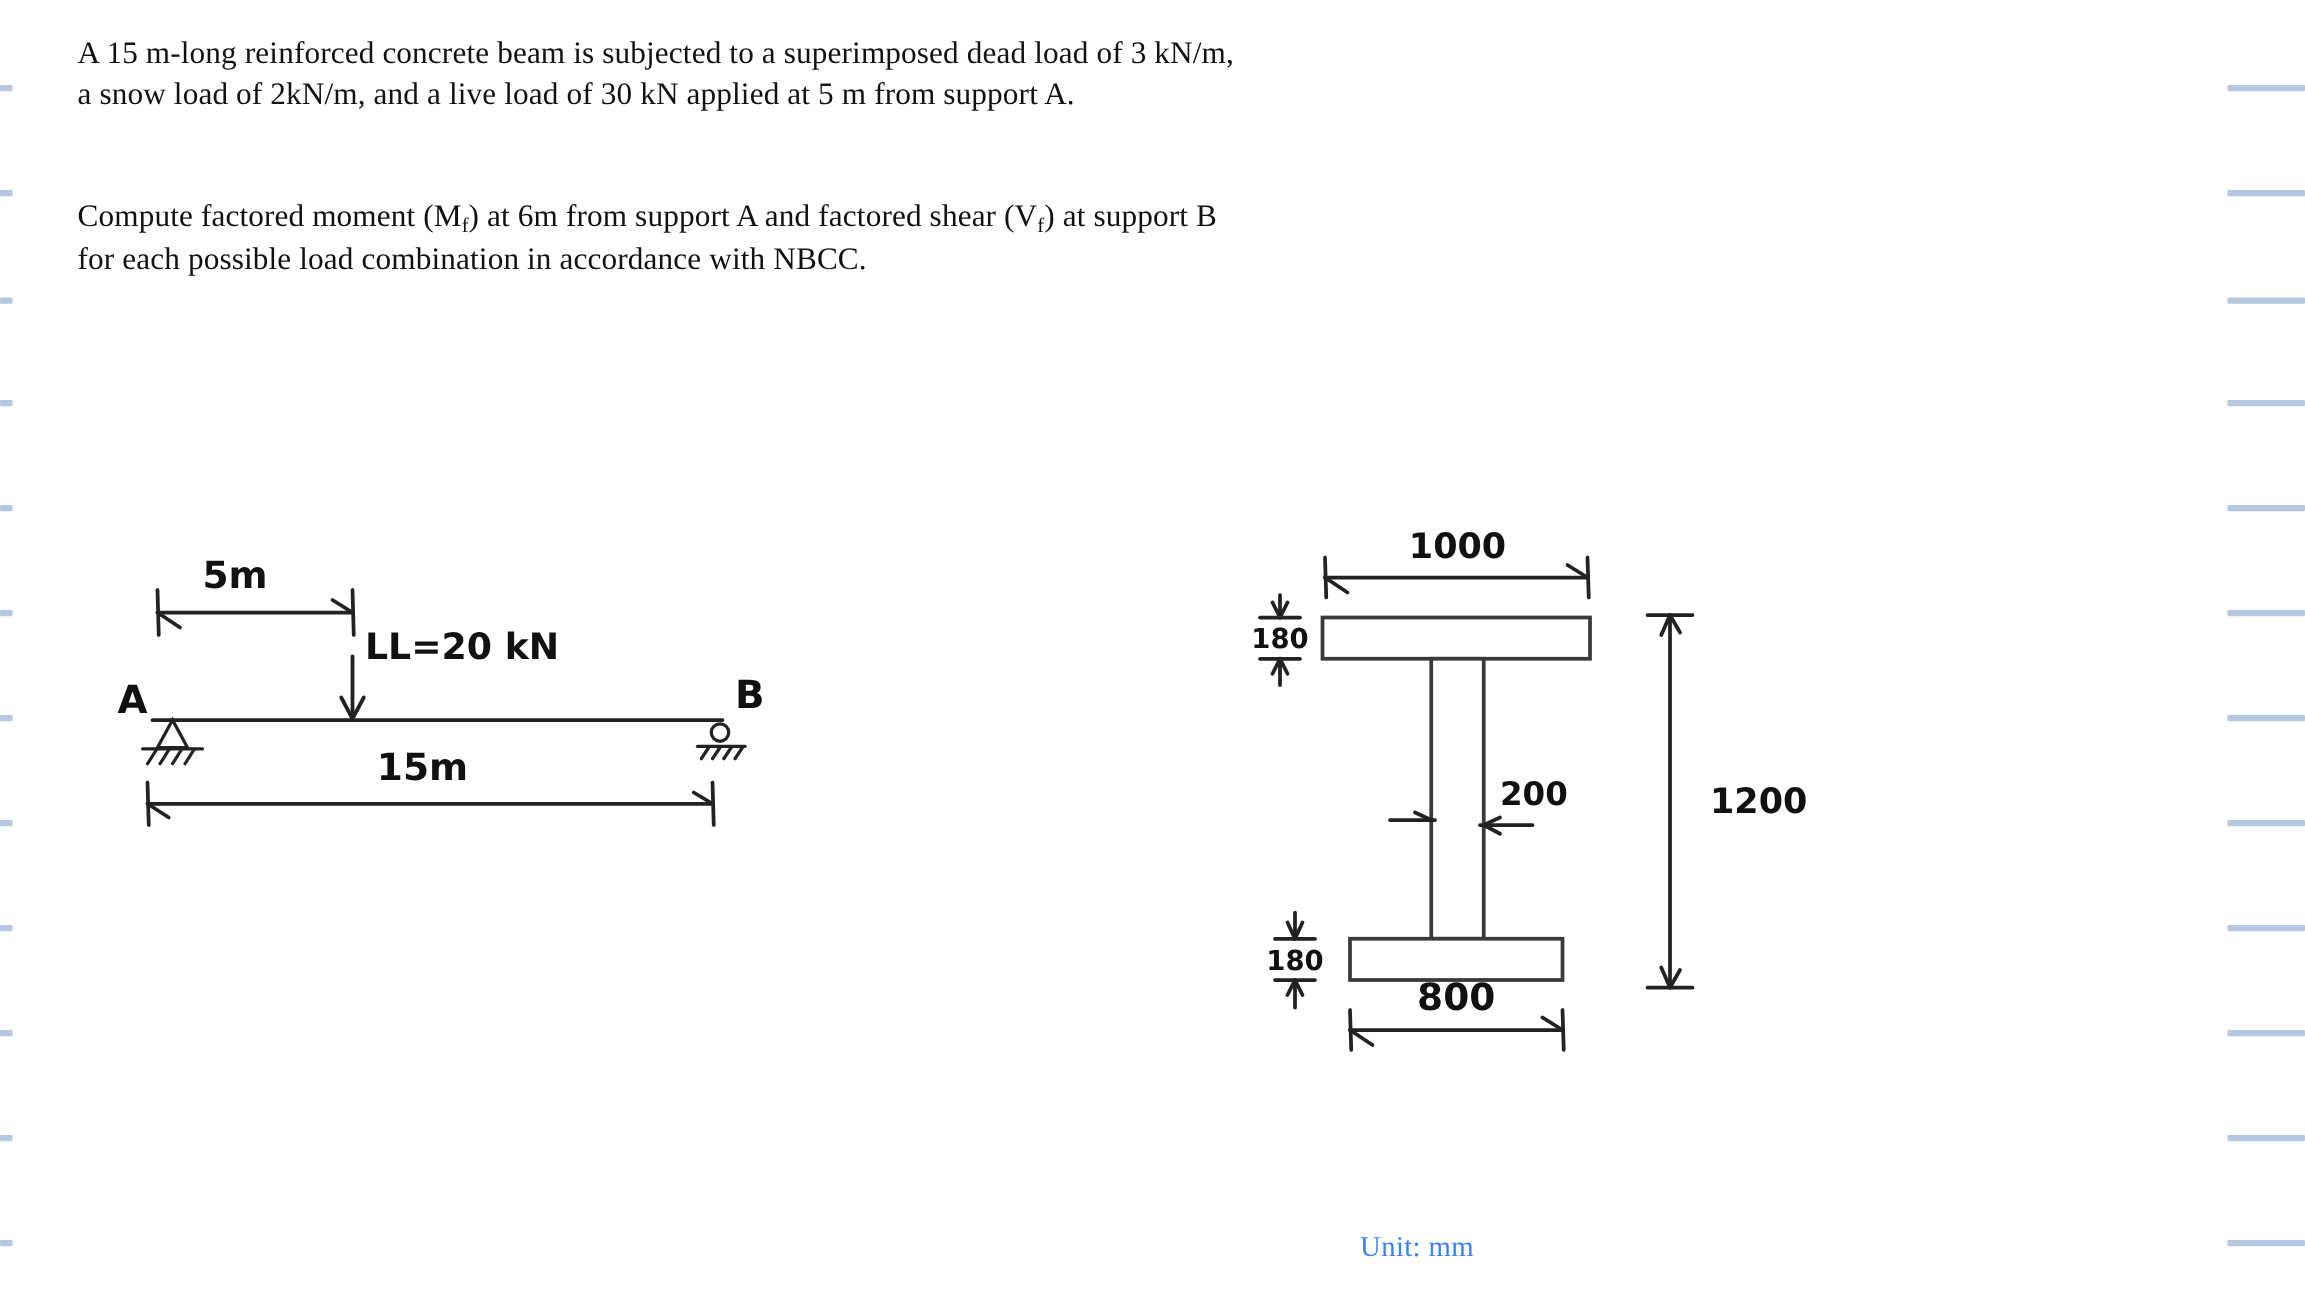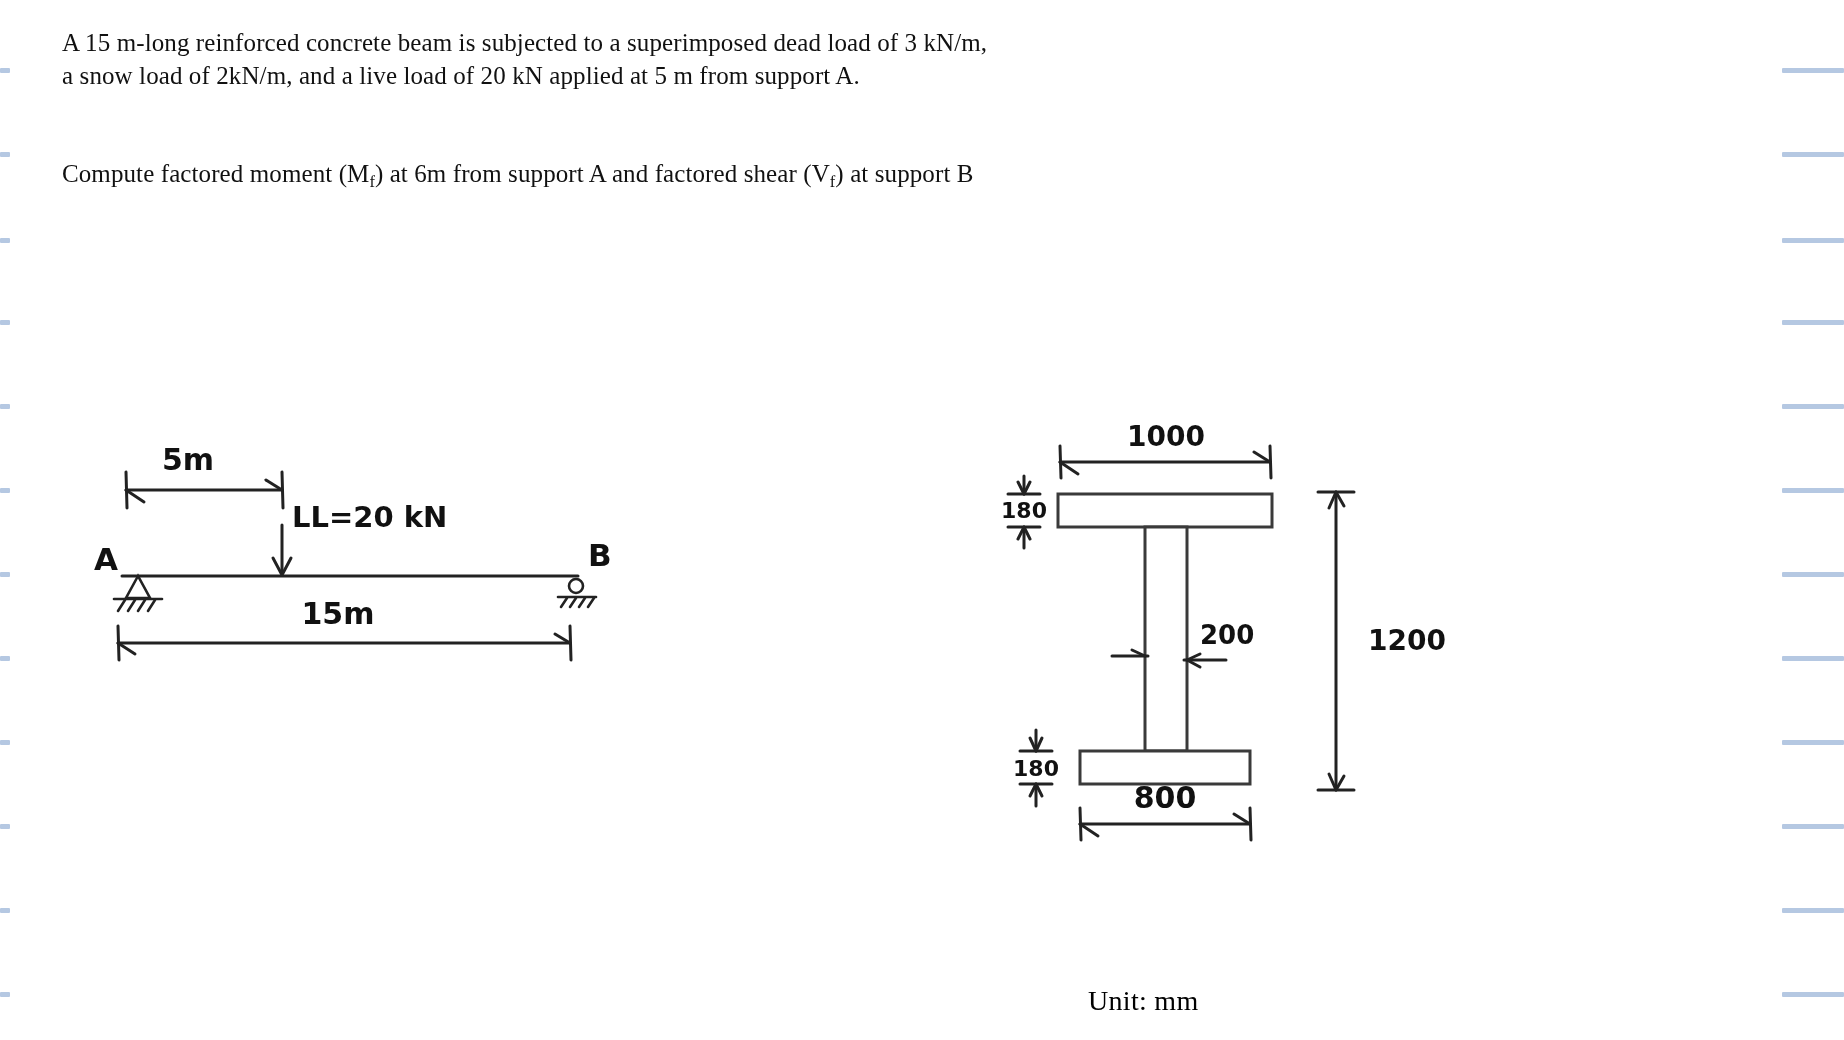--- a/index.html
+++ b/index.html
@@ -58,22 +58,22 @@
   .fig {
     position: absolute;
   }
   #beam-figure     { left: 70px;   top: 10px;  width: 640px;  height: 250px; }
   #section-figure  { left: 1000px; top: 20px;  width: 530px;  height: 460px; }
 
   #unit-caption {
     position: absolute;
     left: 1088px;
     top: 985px;
-    font-size: 28px;
-    color: #000000;
+    font-size: 23px;
+    color: #3b82f6;
     letter-spacing: .3px;
   }
 
   svg { display: block; overflow: visible; }
   .hand {
     font-family: "DejaVu Sans", sans-serif;
     font-weight: 700;
     fill: #111;
   }
   .ln   { stroke: #222; stroke-width: 3; fill: none; stroke-linecap: round; }
@@ -106,24 +106,25 @@
     <div class="rule-mark right" style="top: 824px;"></div>
     <div class="rule-mark left" style="top: 908px;"></div>
     <div class="rule-mark right" style="top: 908px;"></div>
     <div class="rule-mark left" style="top: 992px;"></div>
     <div class="rule-mark right" style="top: 992px;"></div>
   </div>
 
 <div id="problem-statement">
   <p class="para">
     <span>A 15 m-long reinforced concrete beam is subjected to a superimposed dead load of 3 kN/m,</span><br>
-    <span>a snow load of 2kN/m, and a live load of 20 kN applied at 5 m from support A.</span>
+    <span>a snow load of 2kN/m, and a live load of 30 kN applied at 5 m from support A.</span>
   </p>
   <p class="para">
     <span>Compute factored moment (M</span><span class="sub">f</span><span>) at 6m from support A and factored shear (V</span><span class="sub">f</span><span>) at support B</span><br>
+    <span>for each possible load combination in accordance with NBCC.</span>
   </p>
 </div>
 
 <div id="figures">
 
   <div class="fig" id="beam-figure">
     <svg width="640" height="250" viewBox="0 0 640 250" xmlns="http://www.w3.org/2000/svg">
 
       <g>
         <line class="ln" x1="56" y1="68" x2="212" y2="68"></line>

